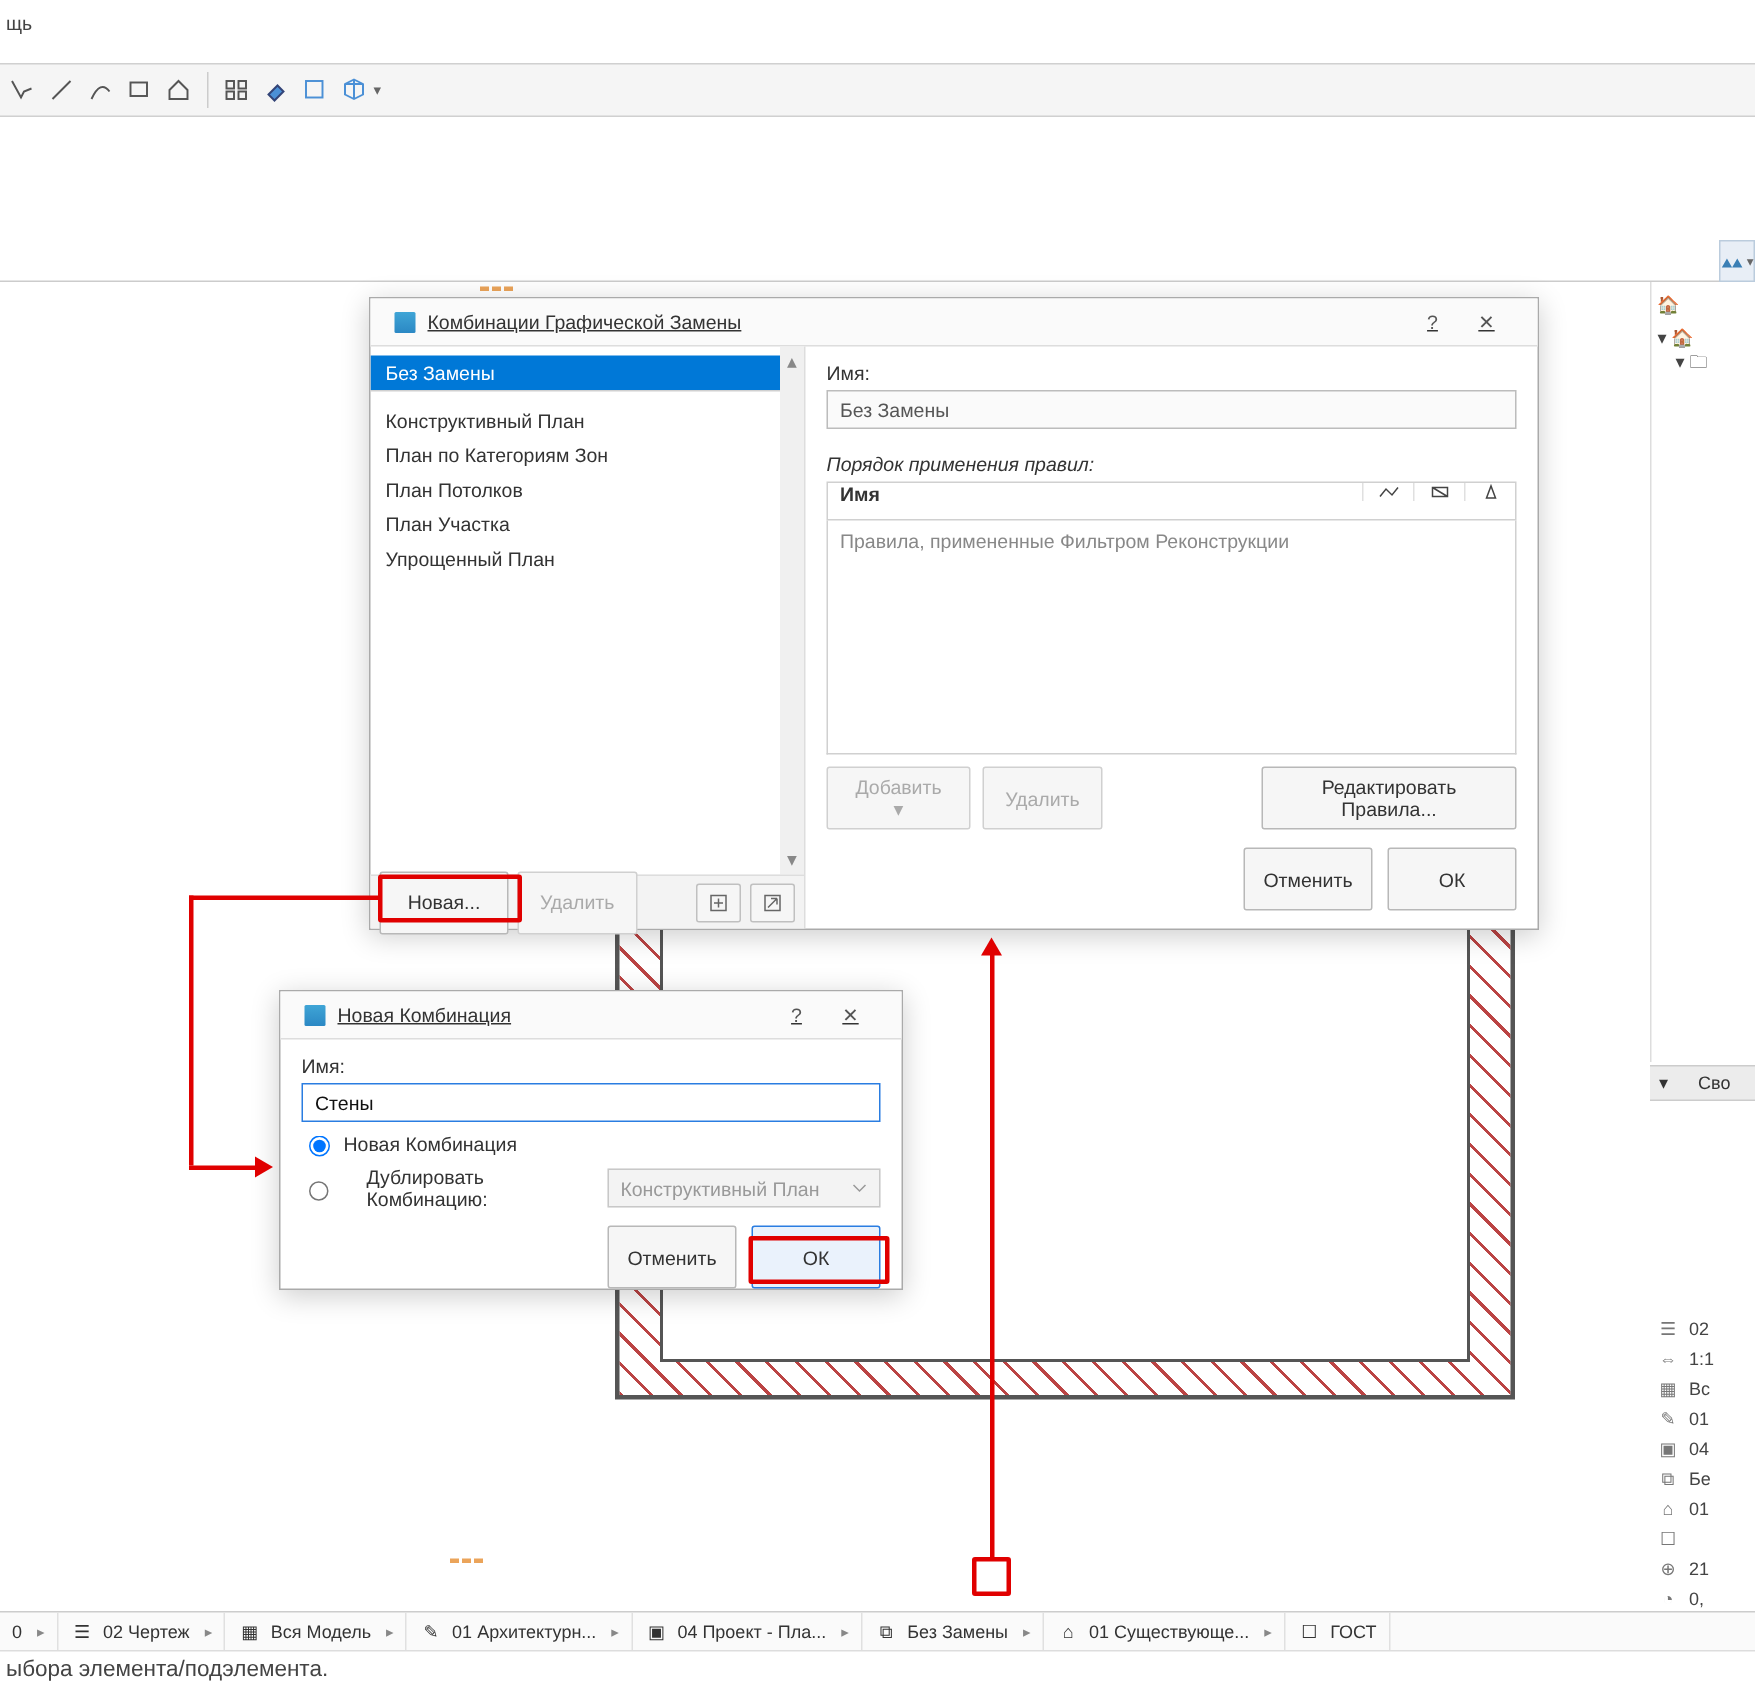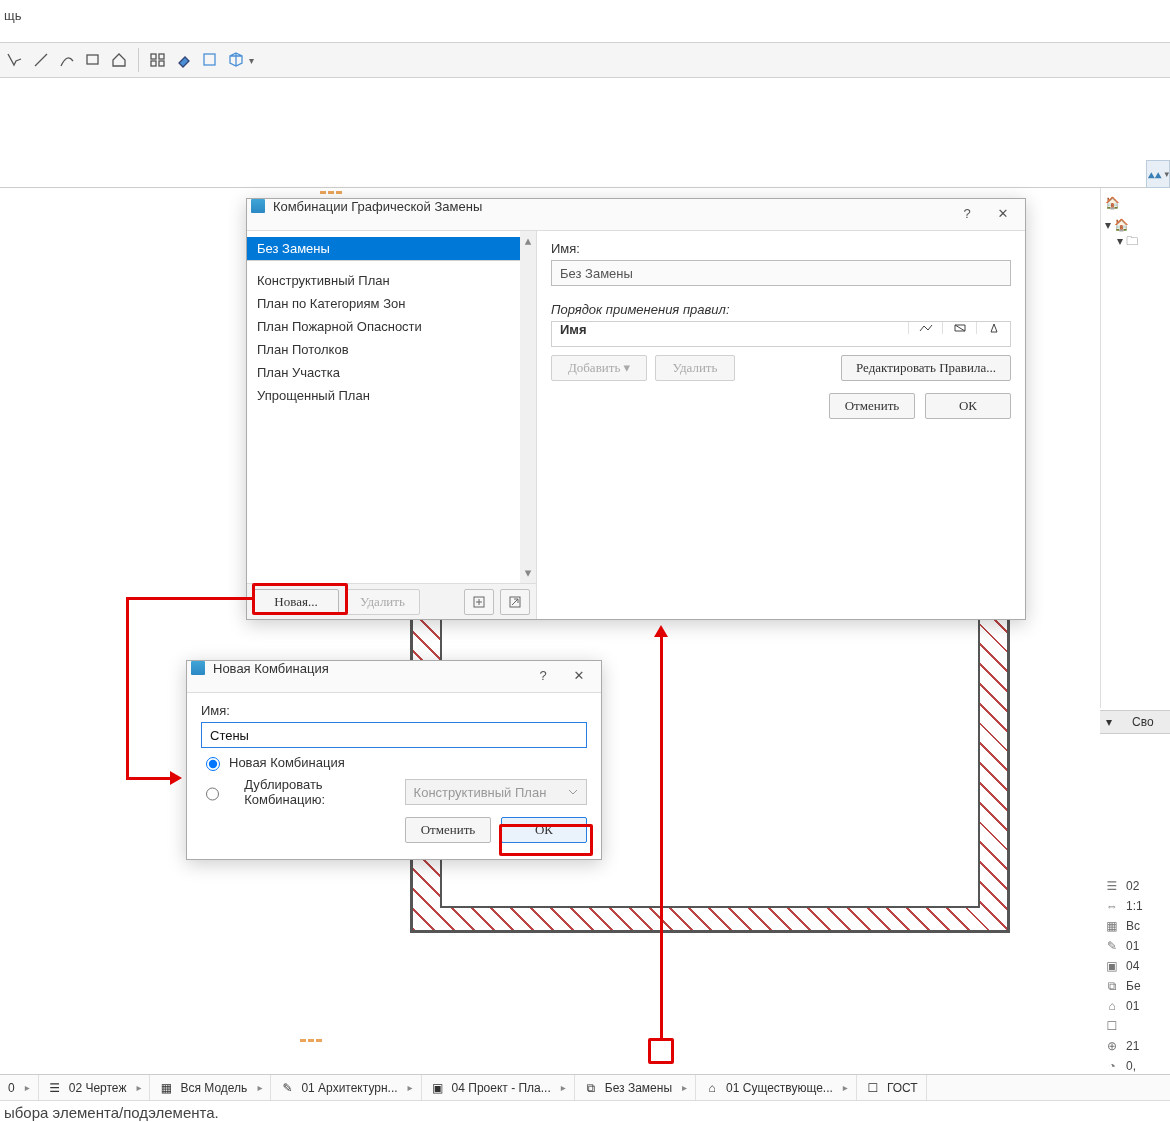--- a/index.html
+++ b/index.html
@@ -12,32 +12,32 @@
   .tabstrip { position:absolute; top:160px; left:0; right:0; height:28px; border-bottom:1px solid #ccc; }
   .right-strip { position:absolute; top:160px; right:0; width:24px; height:28px; background:#e8eef6; border:1px solid #bcd; display:flex; align-items:center; justify-content:center;}
   .right-strip svg { fill:#3a7fb5; }
   .nav-panel { position:absolute; top:188px; right:0; width:70px; height:520px; background:#fff; border-left:1px solid #ddd; padding:6px 2px; font-size:12px; color:#444; overflow:hidden;}
   
   .outer-rect{ position:absolute; top:428px; left:410px; width:600px; height:505px; border:3px solid #555; background:repeating-linear-gradient(45deg,#b44 0,#b44 2px,transparent 2px,transparent 14px); pointer-events:none;}
   .inner-rect{ position:absolute; top:458px; left:440px; width:540px; height:450px; border:2px solid #555; background:#fff; pointer-events:none;}
   
   .dialog { position:absolute; background:#fff; border:1px solid #aaa; box-shadow:0 4px 18px rgba(0,0,0,.2);}
   .dlg1 { top:198px; left:246px; width:780px; height:422px; }
-  .titlebar { height:32px; display:flex; padding:0 4px; border-bottom:1px solid #ddd; background:#fafafa; }
+  .titlebar { height:32px; display:flex; align-items:center; padding:0 16px; border-bottom:1px solid #ddd; background:#fafafa;text-decoration:underline; }
   .titlebar .logo { width:14px; height:14px; background:linear-gradient(#3fa5d6,#2b88c4); margin-right:8px; border-radius:1px;}
   .titlebar .spacer{flex:1;}
   .titlebar .wbtn{ width:36px; height:28px; display:flex; align-items:center; justify-content:center; color:#555;}
   .dlg1-body { position:absolute; top:32px; left:0; right:0; bottom:0; display:flex; }
   .left-col { width:290px; border-right:1px solid #ddd; display:flex; flex-direction:column; }
   .listbox { flex:1; overflow:auto; padding:6px 0; }
   .listitem { padding:4px 10px; font-size:13px; color:#333;}
   .listitem.selected { background:#0078d7; color:#fff; }
   .scrollbar-v { width:16px; background:#f0f0f0; }
   .left-bottombar { height:36px; border-top:1px solid #ddd; background:#f3f3f3; display:flex; align-items:center; padding:0 6px; gap:6px;}
-  .btn { height:26px; padding:0 14px; background:#f6f6f6; border:1px solid #b8b8b8; border-radius:2px; font-size:13px; color:#333; display:inline-flex; align-items:center; justify-content:center;font-family:Liberation Serif, serif;}
+  .btn { height:42px; padding:0 14px; background:#f6f6f6; border:1px solid #b8b8b8; border-radius:2px; font-size:13px; color:#333; display:inline-flex; align-items:center; justify-content:center;}
   .btn:disabled, .btn.disabled { color:#aaa; border-color:#d0d0d0; }
   .iconbtn { width:30px; height:26px; background:#f6f6f6; border:1px solid #c0c0c0; display:inline-flex; align-items:center; justify-content:center; border-radius:2px;}
   .right-col { flex:1; padding:10px 14px 12px; display:flex; flex-direction:column;}
   .label { font-size:13px; color:#333; margin-bottom:4px;}
   .textinput { height:26px; border:1px solid #bcbcbc; background:#fafafa; padding:0 8px; font-size:13px; color:#555; width:100%;}
   .rules-head { display:flex; align-items:flex-start; border:1px solid #d0d0d0; height:26px; }
   .rules-head .col-name{ flex:1; padding:0 8px; font-weight:600;}
   .rules-head .col-ic { width:34px; border-left:1px solid #e0e0e0; display:flex; align-items:center; justify-content:center;}
   .rules-body { flex:1; border:1px solid #d0d0d0; border-top:none; padding:6px 8px; color:#888;}
   .rules-actions { display:flex; gap:8px; margin-top:8px;}
@@ -172,21 +172,20 @@
     <div class="wbtn">✕</div>
   </div>
   <div class="dlg1-body">
     <div class="left-col">
       <div style="display:flex; flex:1;">
         <div class="listbox">
           <div class="listitem selected">Без Замены</div>
           <div style="height:1px;background:#d0d0d0;margin:0 0 8px;"></div>
           <div class="listitem">Конструктивный План</div>
           <div class="listitem">План по Категориям Зон</div>
-          <div class="listitem">План Пожарной Опасности</div>
           <div class="listitem">План Потолков</div>
           <div class="listitem">План Участка</div>
           <div class="listitem">Упрощенный План</div>
         </div>
         <div class="scrollbar-v">
           <div style="margin:2px auto;width:12px;height:14px;display:flex;justify-content:center;color:#888;">▴</div>
           <div style="margin:318px auto 0;width:12px;height:14px;display:flex;justify-content:center;color:#888;">▾</div>
         </div>
       </div>
       <div class="left-bottombar">
@@ -221,20 +220,23 @@
         <div class="col-ic">
             <svg width="16" height="12" viewBox="0 0 16 12" stroke="#444" fill="none">
               <path d="M3 3h10v6H3z M3 3 L13 9"></path>
             </svg>
           </div>
         <div class="col-ic">
             <svg width="16" height="12" viewBox="0 0 16 12" stroke="#444" fill="none">
               <path d="M5 10 L8 2 L11 10 Z"></path>
             </svg>
           </div>
+      </div>
+      <div class="rules-body">
+        <span>Правила, примененные Фильтром Реконструкции</span>
       </div>
       <div class="rules-actions">
         <button class="btn disabled" style="width:96px;">Добавить ▾</button>
         <button class="btn disabled" style="width:80px;">Удалить</button>
         <div class="rspace"></div>
         <button class="btn" style="width:170px;">Редактировать Правила...</button>
       </div>
       <div class="footer-actions">
         <button class="btn">Отменить</button>
         <button class="btn">ОК</button>

